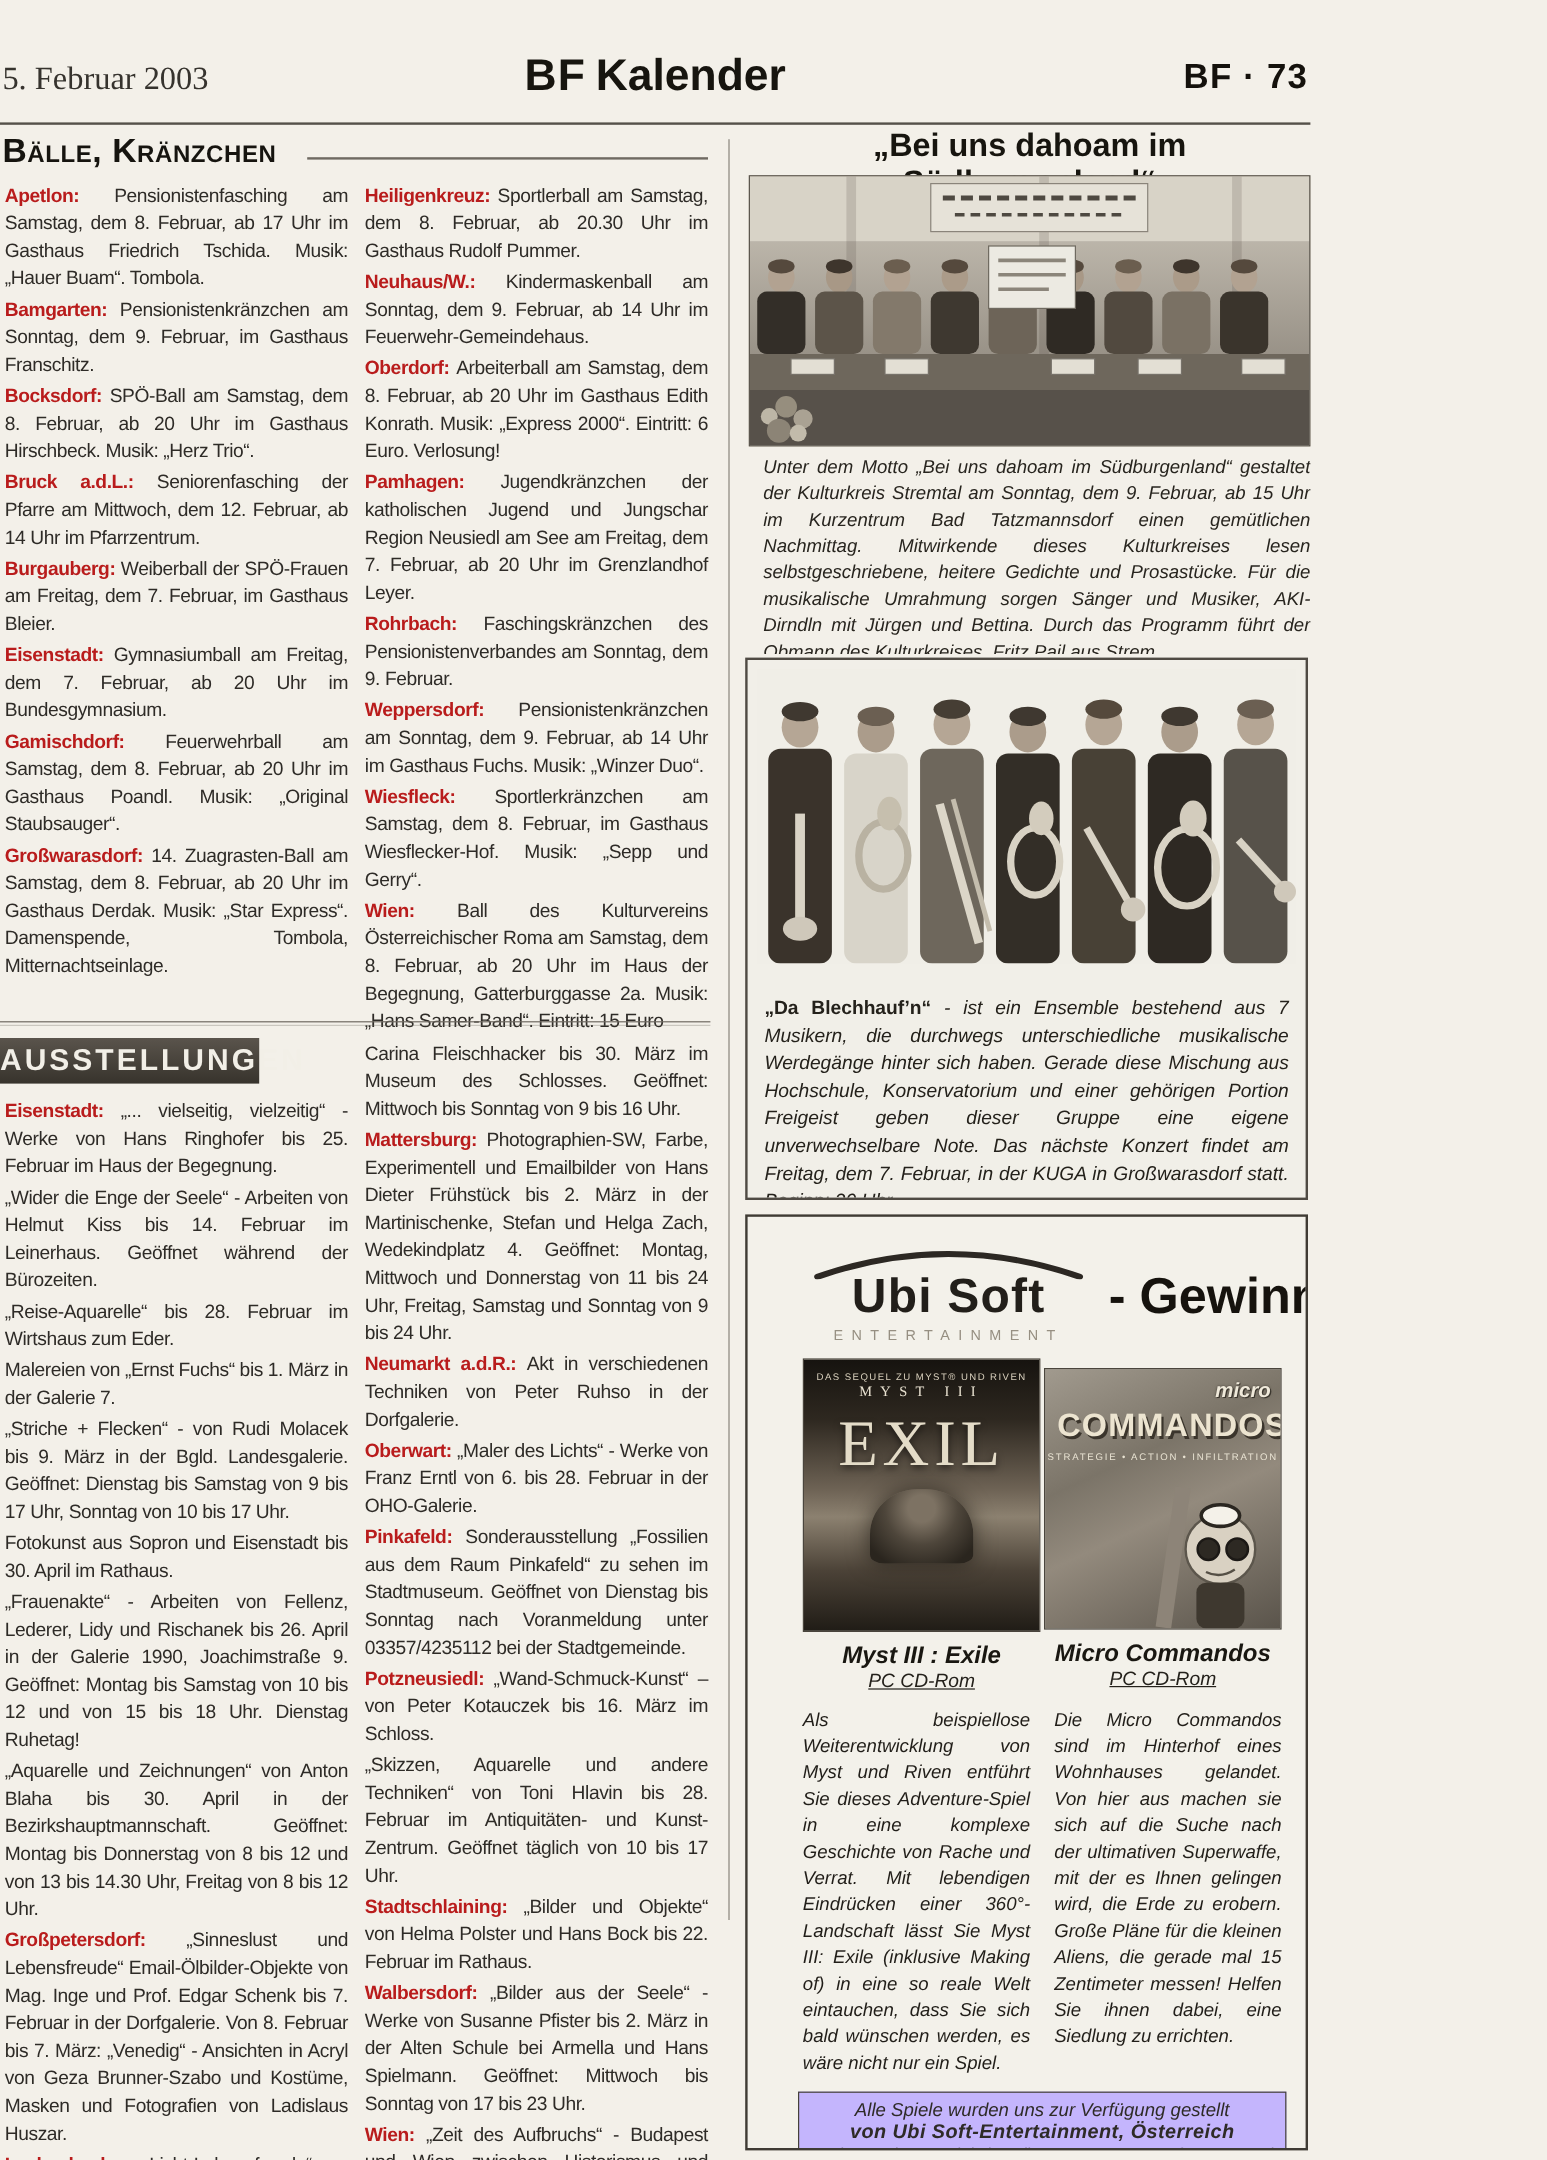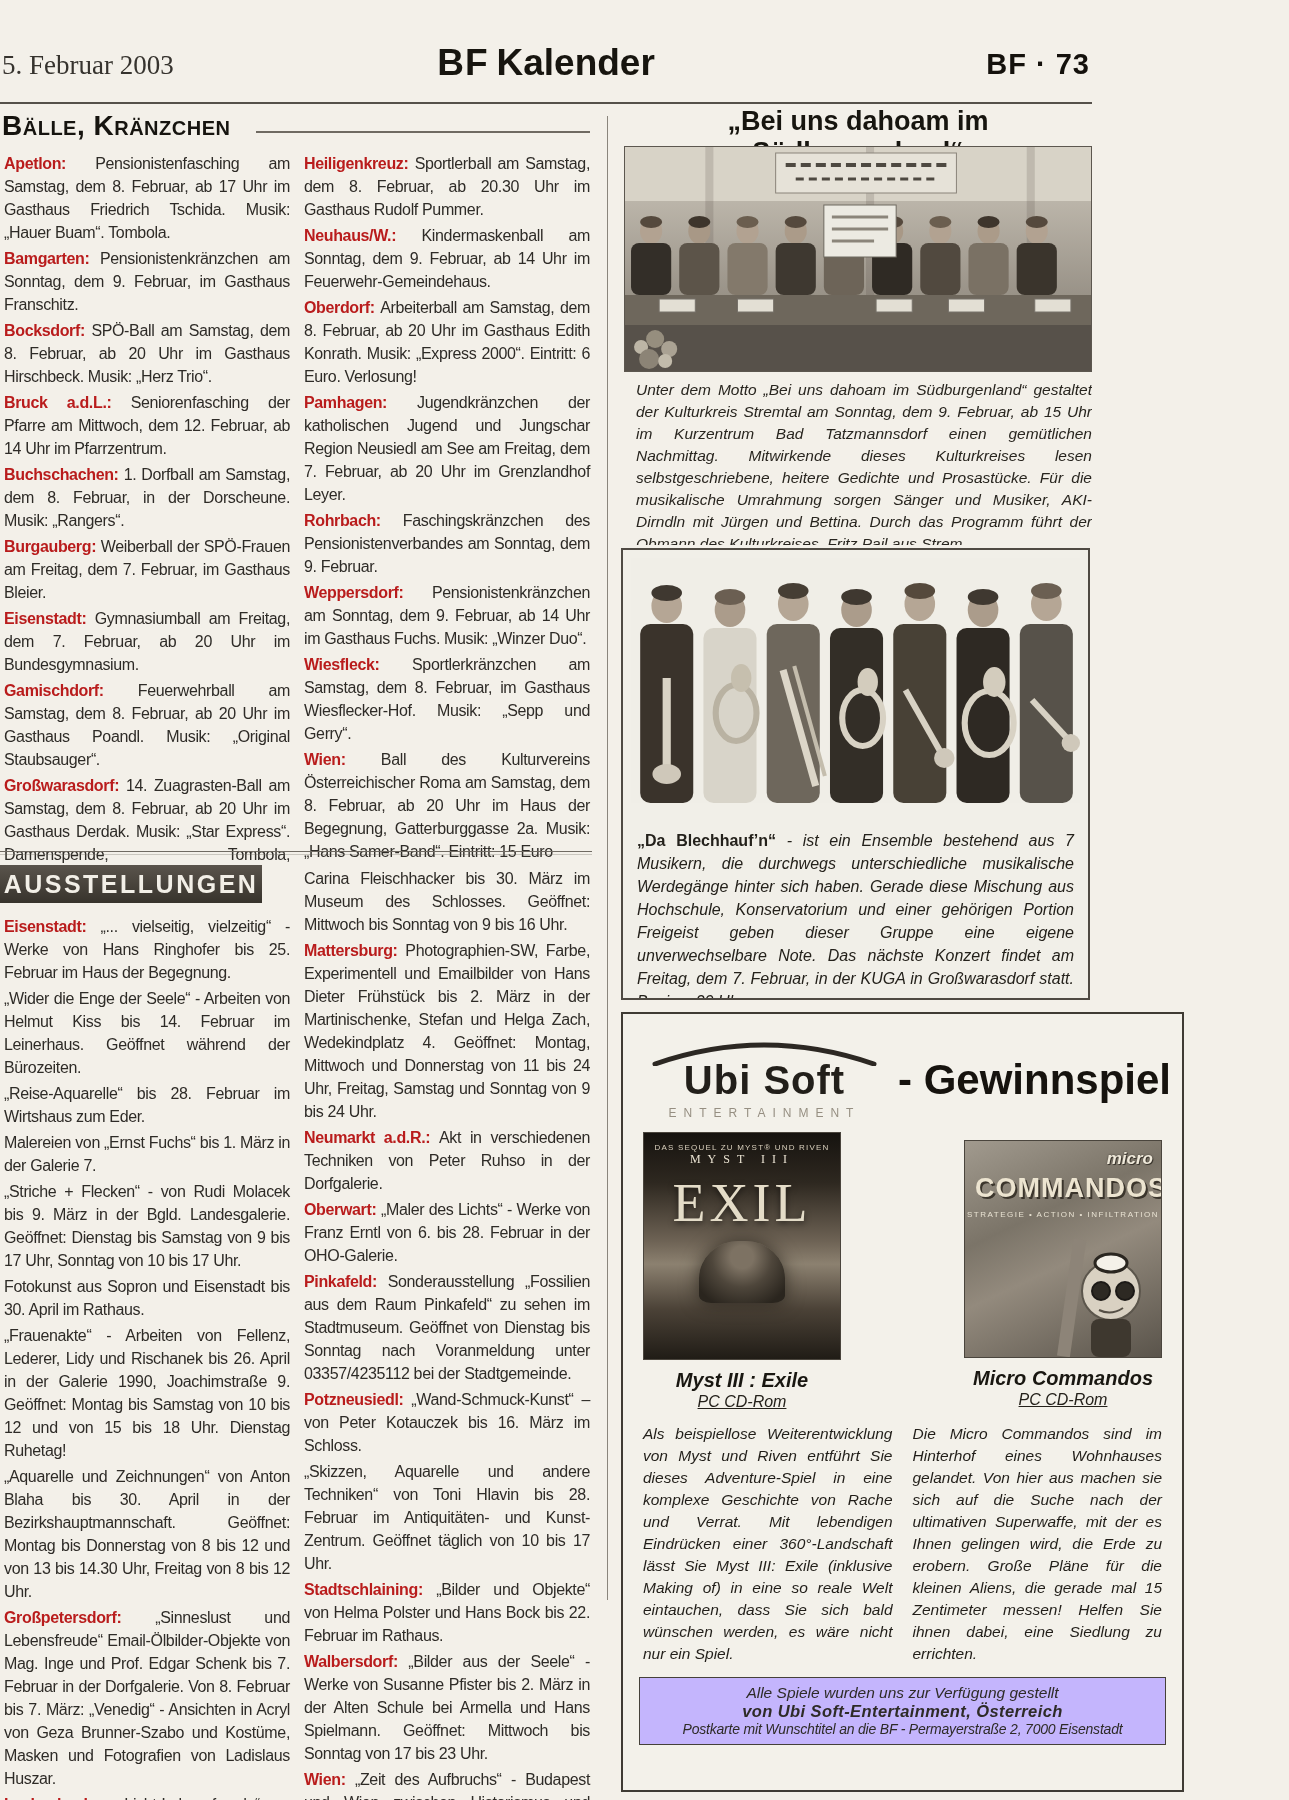--- a/index.html
+++ b/index.html
@@ -14,36 +14,36 @@
   .rule-header{position:absolute;left:0;top:102px;width:1092px;height:2px;background:#55514a;}
   .v-rule{position:absolute;left:607px;top:116px;width:1px;height:1484px;background:#8a857c;}
   
   .sec-title{position:absolute;left:2px;top:110px;font-size:28px;font-weight:700;font-variant:small-caps;letter-spacing:.5px;color:#16140f;}
   .sec-title-rule{position:absolute;left:256px;top:131px;width:334px;height:2px;background:#6f6a62;}
   .baelle-col1{position:absolute;left:4px;top:152px;width:286px;}
   .baelle-col2{position:absolute;left:304px;top:152px;width:286px;}
   .entry{margin:0 0 3px;font-size:16px;line-height:23px;letter-spacing:-.35px;text-align:justify;hyphens:auto;}
   .entry .place{color:#b91c1c;}
   .rule-left{position:absolute;left:0;top:851px;width:592px;height:1px;background:#6f6a62;box-shadow:0 3px 0 rgba(110,105,95,.3);}
-  .ausst-bar{position:absolute;left:0;top:865px;width:262px;height:38px;line-height:38px;text-align:center;
+  .ausst-bar{position:absolute;left:0;top:865px;width:216px;height:38px;line-height:38px;text-align:center;
              background:linear-gradient(180deg,#5a544c,#37332c);color:#f2efe7;font-size:25px;font-weight:700;letter-spacing:2.5px;}
   .ausst-col1{position:absolute;left:4px;top:915px;width:286px;}
   .ausst-col2{position:absolute;left:304px;top:867px;width:286px;}
   
   .f1-headline{position:absolute;left:624px;top:106px;width:468px;text-align:center;font-size:27px;font-weight:700;color:#17150f;}
   .photo1{position:absolute;left:624px;top:146px;width:466px;height:224px;border:1px solid #5c574f;background:#b9b2a6;}
   .photo1 svg{display:block;width:100%;height:100%;}
   .caption1{position:absolute;left:636px;top:379px;width:456px;max-height:166px;overflow:hidden;
             font-style:italic;font-size:15.5px;line-height:22px;text-align:justify;color:#28251f;}
   .boxA{position:absolute;left:621px;top:548px;width:469px;height:452px;border:2px solid #4f4a43;background:#f1efe8;overflow:hidden;box-sizing:border-box;}
   .photo2{display:block;width:449px;height:245px;margin:8px auto 0;background:#efede6;}
   .caption2{padding:10px 14px 0;font-size:16px;line-height:23px;text-align:justify;color:#24211b;}
   .caption2 .lead{font-weight:800;}
   .caption2 .rest{font-style:italic;}
-  .boxB{position:absolute;left:621px;top:1012px;width:563px;height:780px;border:2px solid #3f3b34;background:#f3f1ea;overflow:hidden;box-sizing:border-box;}
+  .boxB{position:absolute;left:621px;top:1012px;width:469px;height:780px;border:2px solid #3f3b34;background:#f3f1ea;overflow:hidden;box-sizing:border-box;padding-left:26px;}
   .gw-top{display:flex;align-items:flex-start;padding:18px 8px 0 24px;}
   .logo{width:235px;text-align:center;}
   .logo-arc{display:block;margin:0 auto -8px;}
   .logo-name{font-size:40px;font-weight:800;letter-spacing:1px;color:#221f1a;}
   .logo-sub{font-size:12px;letter-spacing:7px;color:#968f82;margin-top:3px;}
   .gw-title{font-size:42px;font-weight:900;color:#16130e;margin:24px 0 0 16px;white-space:nowrap;}
   .covers{display:flex;justify-content:space-between;padding:12px 20px 0;}
   .cover-wrap{width:198px;text-align:center;}
   .cover{height:228px;border:1px solid #4a453d;overflow:hidden;position:relative;box-sizing:border-box;}
   .cover-myst{background:linear-gradient(180deg,#16130f 0%,#2e2820 22%,#6e6355 48%,#8c8170 58%,#4b4237 78%,#201c16 100%);}
@@ -80,21 +80,20 @@
   <div class="rule-header"></div>
   <div class="v-rule"></div>
 
   <div class="sec-title">Bälle, Kränzchen</div>
   <div class="sec-title-rule"></div>
   <div class="baelle-col1">
       <p class="entry"><b class="place">Apetlon: </b>Pensionistenfasching am Samstag, dem 8. Februar, ab 17 Uhr im Gasthaus Friedrich Tschida. Musik: „Hauer Buam“. Tombola.</p>
       <p class="entry"><b class="place">Bamgarten: </b>Pensionistenkränzchen am Sonntag, dem 9. Februar, im Gasthaus Franschitz.</p>
       <p class="entry"><b class="place">Bocksdorf: </b>SPÖ-Ball am Samstag, dem 8. Februar, ab 20 Uhr im Gasthaus Hirschbeck. Musik: „Herz Trio“.</p>
       <p class="entry"><b class="place">Bruck a.d.L.: </b>Seniorenfasching der Pfarre am Mittwoch, dem 12. Februar, ab 14 Uhr im Pfarrzentrum.</p>
-      <p class="entry"><b class="place">Buchschachen: </b>1. Dorfball am Samstag, dem 8. Februar, in der Dorscheune. Musik: „Rangers“.</p>
       <p class="entry"><b class="place">Burgauberg: </b>Weiberball der SPÖ-Frauen am Freitag, dem 7. Februar, im Gasthaus Bleier.</p>
       <p class="entry"><b class="place">Eisenstadt: </b>Gymnasiumball am Freitag, dem 7. Februar, ab 20 Uhr im Bundesgymnasium.</p>
       <p class="entry"><b class="place">Gamischdorf: </b>Feuerwehrball am Samstag, dem 8. Februar, ab 20 Uhr im Gasthaus Poandl. Musik: „Original Staubsauger“.</p>
       <p class="entry"><b class="place">Großwarasdorf: </b>14. Zuagrasten-Ball am Samstag, dem 8. Februar, ab 20 Uhr im Gasthaus Derdak. Musik: „Star Express“. Damenspende, Tombola, Mitternachtseinlage.</p>
     </div>
   <div class="baelle-col2">
       <p class="entry"><b class="place">Heiligenkreuz: </b>Sportlerball am Samstag, dem 8. Februar, ab 20.30 Uhr im Gasthaus Rudolf Pummer.</p>
       <p class="entry"><b class="place">Neuhaus/W.: </b>Kindermaskenball am Sonntag, dem 9. Februar, ab 14 Uhr im Feuerwehr-Gemeindehaus.</p>
       <p class="entry"><b class="place">Oberdorf: </b>Arbeiterball am Samstag, dem 8. Februar, ab 20 Uhr im Gasthaus Edith Konrath. Musik: „Express 2000“. Eintritt: 6 Euro. Verlosung!</p>
       <p class="entry"><b class="place">Pamhagen: </b>Jugendkränzchen der katholischen Jugend und Jungschar Region Neusiedl am See am Freitag, dem 7. Februar, ab 20 Uhr im Grenzlandhof Leyer.</p>

